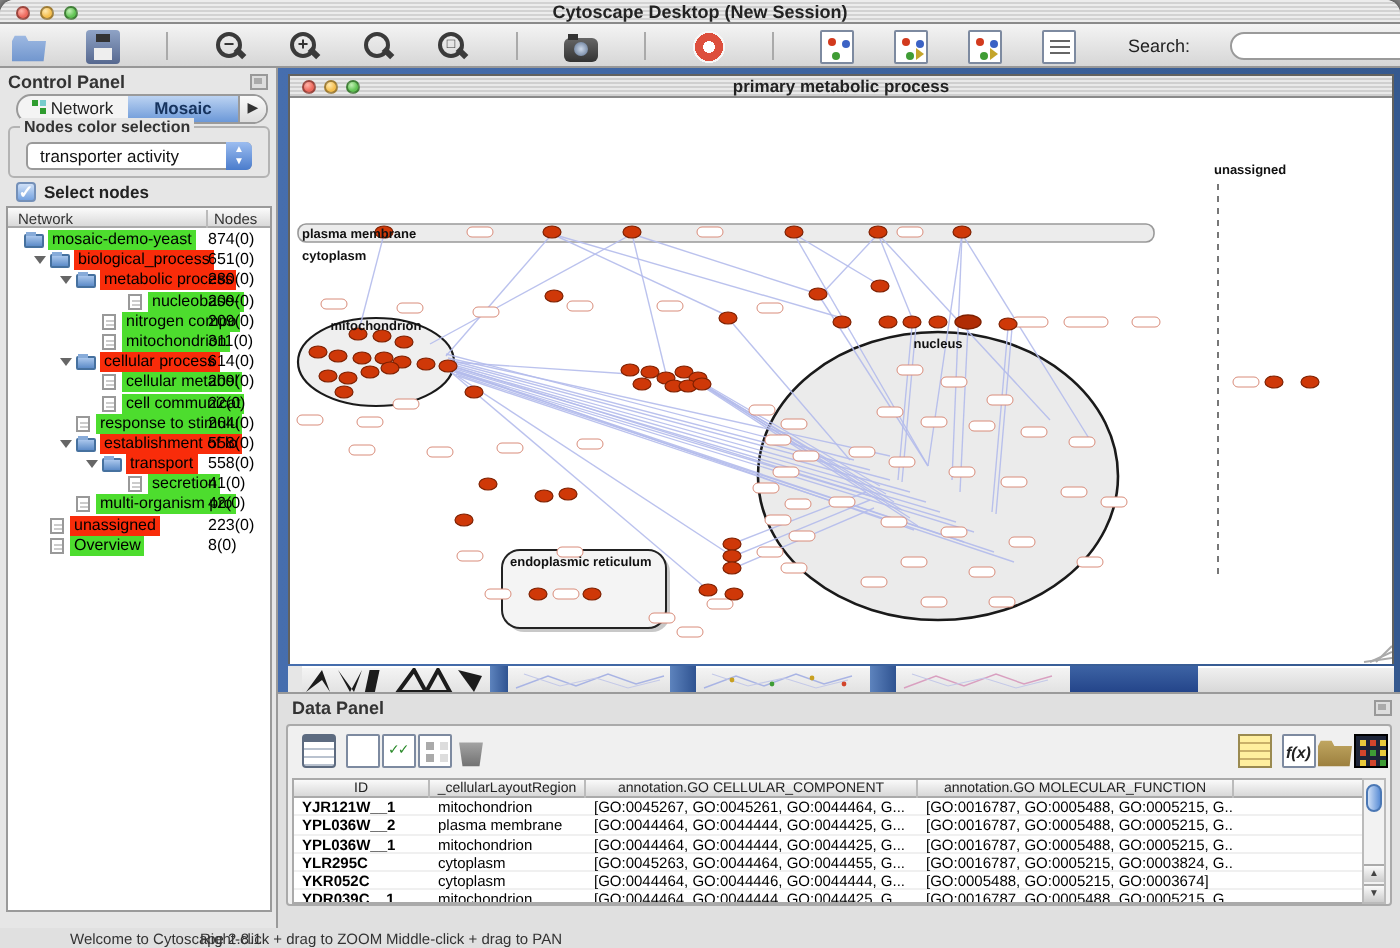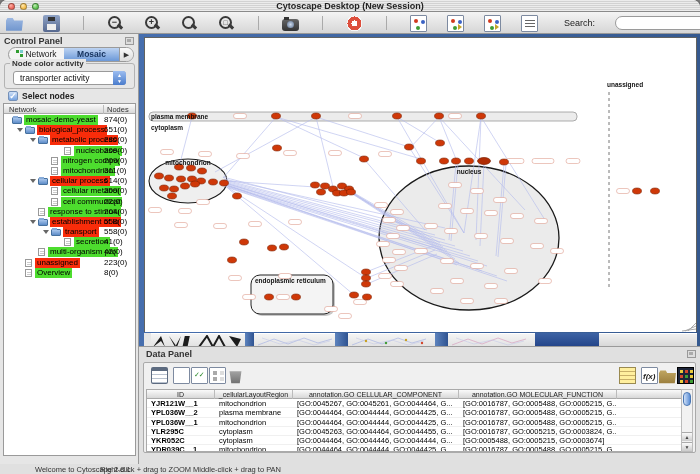--- a/index.html
+++ b/index.html
@@ -181,21 +181,21 @@
 
   <div class="control-panel">
     <div class="cp-header">Control Panel</div>
     <span class="i-float" style="top:3px"></span>
     <div class="cp-tabs">
       <div class="cp-tab"><span class="mini-net"></span><span>Network</span></div>
       <div class="cp-tab sel"><span>Mosaic</span></div>
       <div class="cp-arrow">▶</div>
     </div>
     <div class="groupbox">
-      <span class="gb-label">Node color activity</span>
+      <span class="gb-label">Nodes color selection</span>
       <div class="combo">
         <span>transporter activity</span>
         <span class="cap">▲<br>▼</span>
       </div>
     </div>
     <div class="checkrow">
       <div class="checkbox">✓</div>
       <span>Select nodes</span>
     </div>
     <div class="tree-box">
@@ -288,20 +288,26 @@
             <span class="t-file" style="left: 21px;"></span>
             <span class="lbl green" style="left: 31px;">Overview</span>
             <span class="val">8(0)</span>
           </div>
         </div>
     </div>
   </div>
 
   <div class="desktop">
     <div class="net-window">
+      <div class="net-titlebar">
+        <span class="tl red"></span>
+        <span class="tl yel"></span>
+        <span class="tl grn"></span>
+        <div class="title">primary metabolic process</div>
+      </div>
       <div class="net-canvas">
         <svg id="net-svg" width="551" height="282" xmlns="http://www.w3.org/2000/svg">
             <rect x="4" y="62" width="428" height="9" rx="4" fill="#ececec" stroke="#999" stroke-width="0.8"></rect>
             <ellipse cx="43" cy="131" rx="39" ry="22" fill="#efefef" stroke="#1a1a1a" stroke-width="1.1"></ellipse>
             <ellipse cx="324" cy="188" rx="90" ry="72" fill="#ebebeb" stroke="#1a1a1a" stroke-width="1.3"></ellipse>
             <rect x="108" y="227" width="82" height="39" rx="9" fill="#9a9a9a" opacity="0.55"></rect>
             <rect x="106" y="225" width="82" height="39" rx="9" fill="#f4f4f4" stroke="#222" stroke-width="1"></rect>
             <line x1="464" y1="42" x2="464" y2="240" stroke="#777" stroke-width="1" stroke-dasharray="3,3"></line>
             <line x1="78" y1="128" x2="131" y2="67" stroke="#b4bcec" stroke-width="0.7" opacity="0.9"></line>
             <line x1="70" y1="122" x2="171" y2="67" stroke="#b4bcec" stroke-width="0.7" opacity="0.9"></line>

